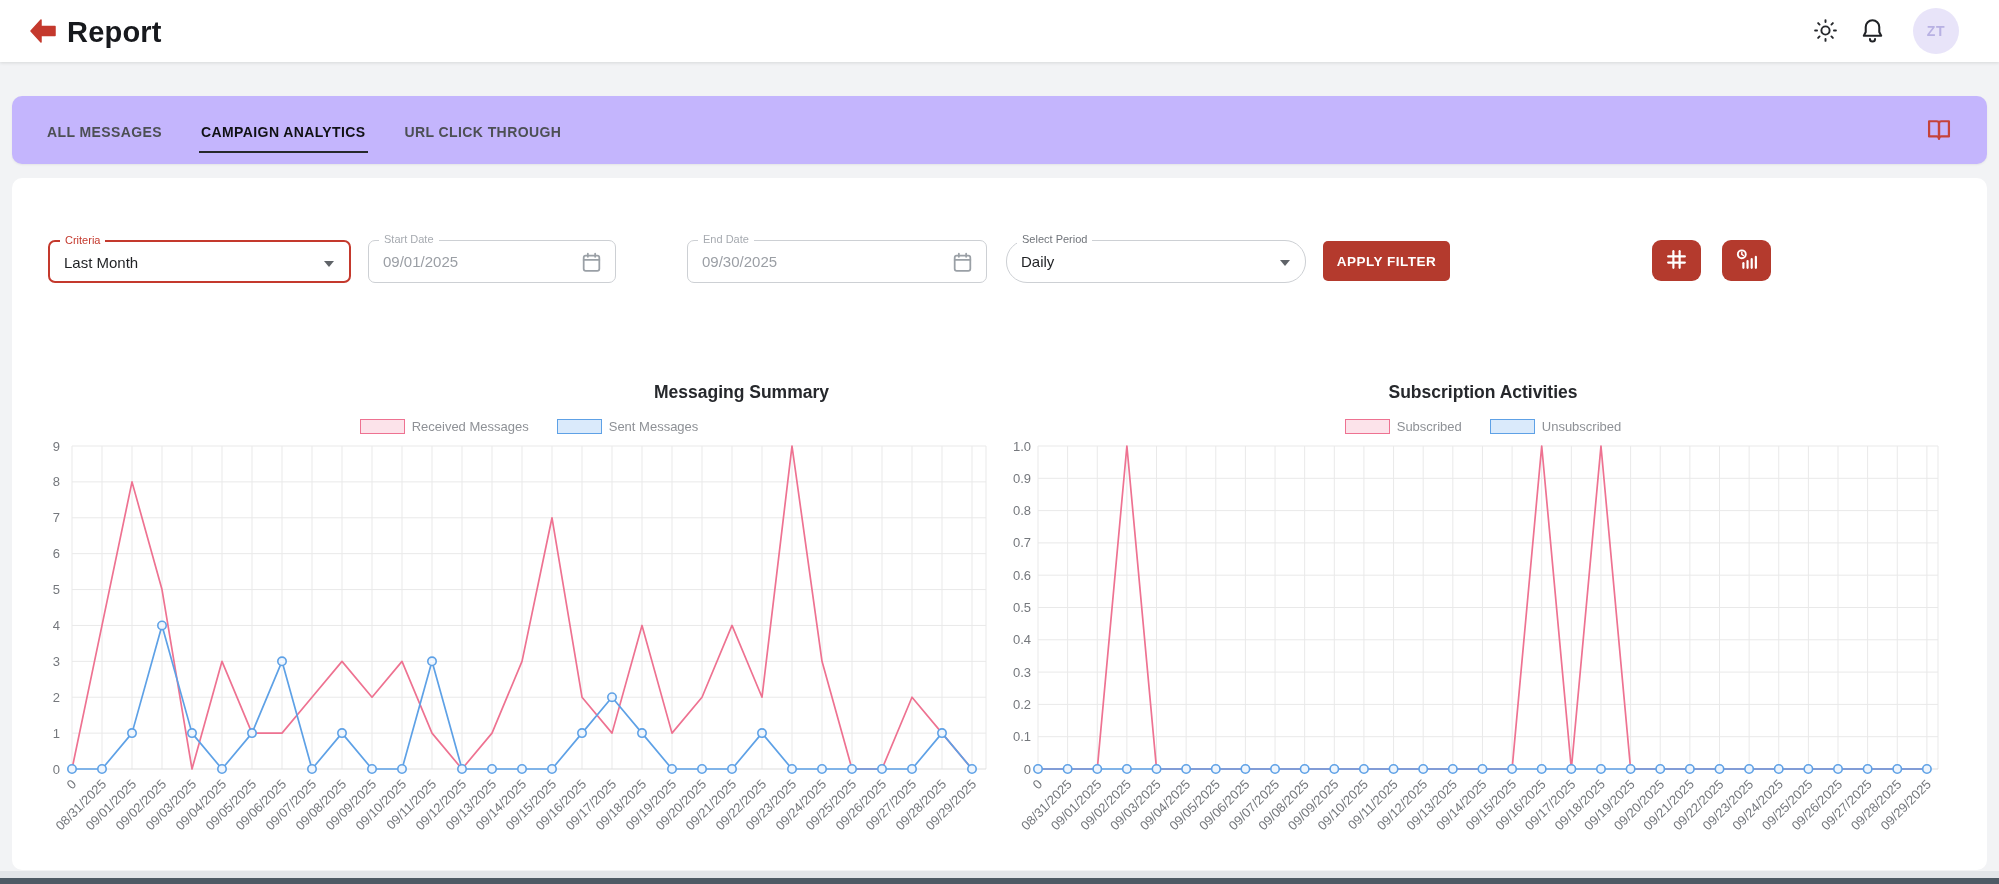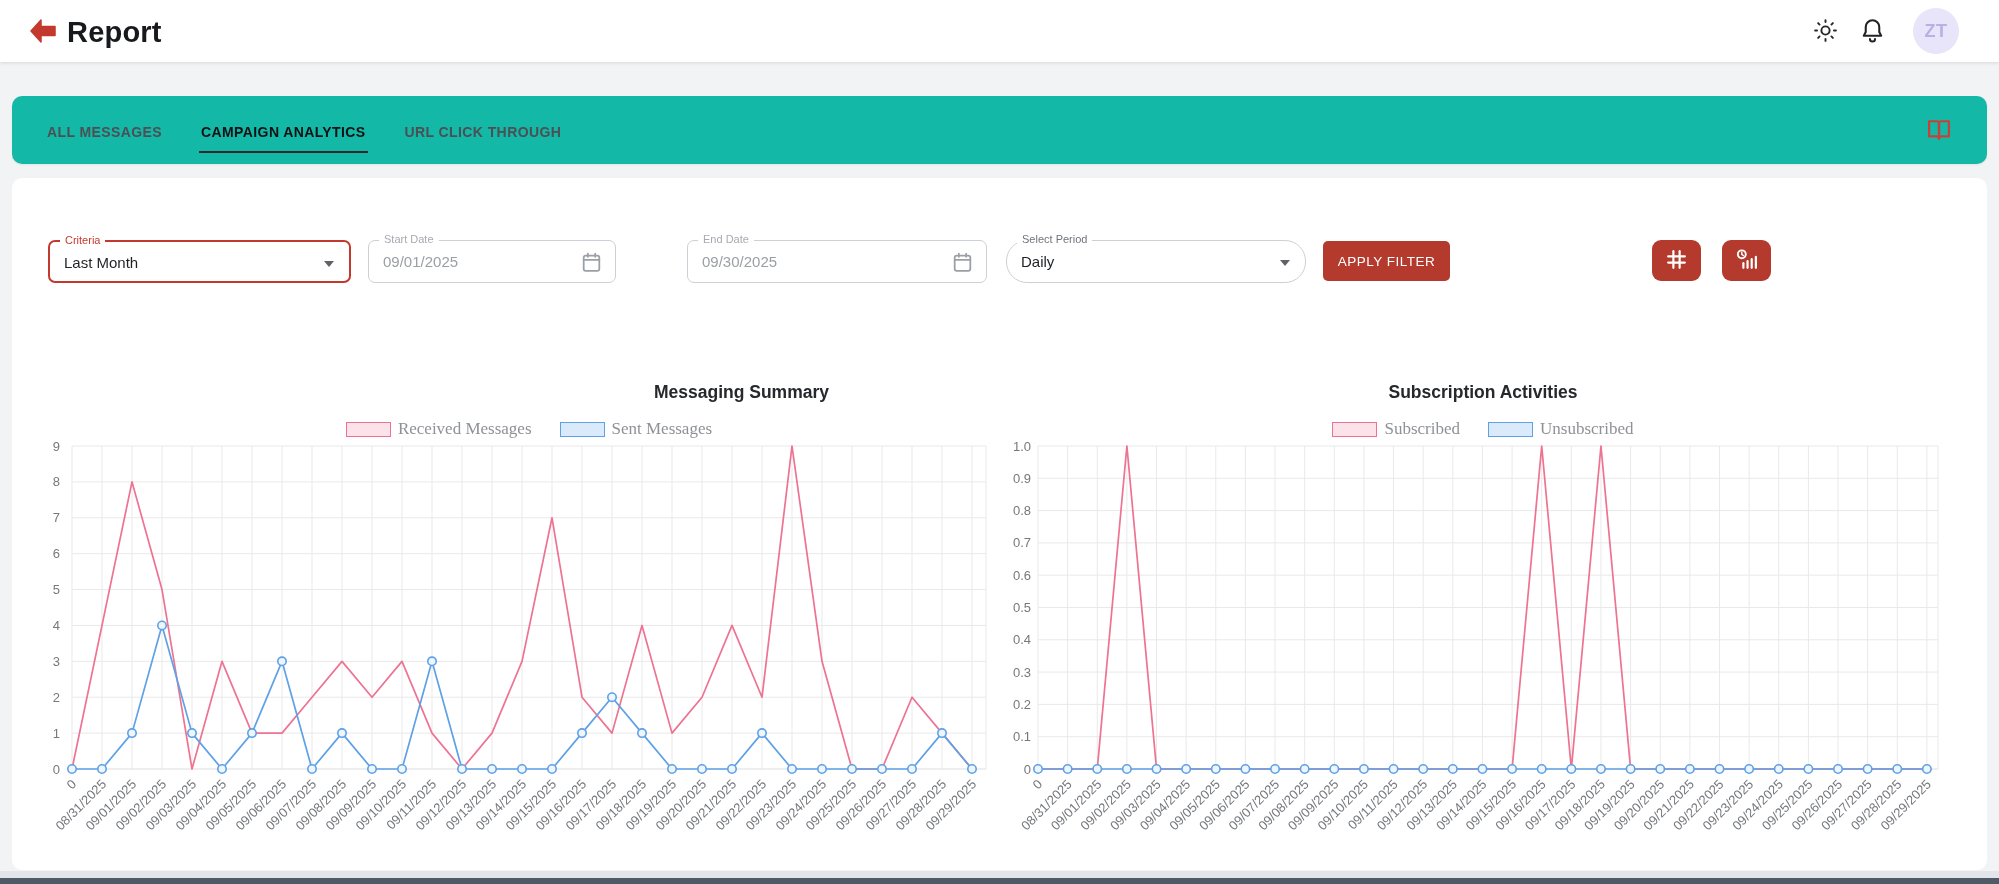--- a/index.html
+++ b/index.html
@@ -12,56 +12,56 @@
   }
   
   .header { position:absolute; left:0; top:0; width:100%; height:62px; background:#fff;
             box-shadow:0 1px 3px rgba(60,64,67,.15); z-index:5; }
   .back-btn { position:absolute; left:28px; top:17px; width:30px; height:28px; cursor:pointer; }
   .page-title { position:absolute; left:67px; top:16px; font-size:29px; font-weight:700; color:#17191d; letter-spacing:.2px; }
   .hicon { position:absolute; top:16px; width:29px; height:29px; cursor:pointer; }
   .hicon.sun { left:1811px; }
   .hicon.bell { left:1858px; }
   .avatar { position:absolute; left:1913px; top:8px; width:46px; height:46px; border-radius:50%;
-            background:#e8e4f9; color:#b8b1e3; font-size:18px; font-weight:700;
+            background:#e8e4f9; color:#b8b1e3; font-size:14px; font-weight:700;
             display:flex; align-items:center; justify-content:center; letter-spacing:.6px; cursor:pointer; }
   
-  .tabcard { position:absolute; left:12px; top:96px; width:1975px; height:68px; background:#14b8a6;
+  .tabcard { position:absolute; left:12px; top:96px; width:1975px; height:68px; background:#c4b5fd;
              border-radius:10px; box-shadow:0 1px 2px rgba(60,64,67,.08); }
   .tabs { position:absolute; left:33px; top:0; height:100%; display:flex; align-items:center; gap:35px; }
   .tab { font-size:14px; letter-spacing:.4px; color:#4c4f54; font-weight:600; padding:16px 2px 11px 2px;
          border-bottom:2.5px solid transparent; cursor:pointer; white-space:nowrap; }
   .tab.active { color:#101114; border-bottom-color:#26282c; }
   .book-btn { position:absolute; right:34px; top:20px; width:28px; height:28px; cursor:pointer; }
   
   .content { position:absolute; left:12px; top:178px; width:1975px; height:692px; background:#fff; border-radius:10px; }
   
   .field { position:absolute; height:43px; border:1px solid #cdd0d4; border-radius:7px; background:#fff; cursor:pointer; }
   .flabel { position:absolute; top:-8px; left:10px; background:#fff; padding:0 5px; font-size:11px; color:#a6aab0; white-space:nowrap; }
   .fvalue { position:absolute; left:14px; top:12px; font-size:15px; color:#1f2124; white-space:nowrap; }
   .fvalue.muted { color:#9b9fa5; }
   .field.criteria { border:2px solid #c4392d; }
   .field.criteria .flabel { color:#c4392d; }
   .flabel.dark { color:#70747a; }
   .caret { position:absolute; right:15px; top:19px; width:0; height:0;
            border-left:5.5px solid transparent; border-right:5.5px solid transparent; border-top:6.5px solid #5f6368; }
   .cal-icon { position:absolute; right:11px; top:9px; width:25px; height:25px; }
   .apply-btn { position:absolute; left:1323px; top:241px; width:127px; height:40px; background:#b43a2d; color:#fff;
-               border:none; border-radius:5px; font-size:13.5px; font-weight:400; letter-spacing:.5px;
+               border:none; border-radius:5px; font-size:13.5px; font-weight:700; letter-spacing:.5px;
                font-family:inherit; cursor:pointer; }
   .iconbtn { position:absolute; top:240px; width:49px; height:41px; background:#b43a2d; border:none; border-radius:9px;
              display:flex; align-items:center; justify-content:center; cursor:pointer; }
   .iconbtn.grid { left:1652px; }
   .iconbtn.chart { left:1722px; }
   
   .ctitle { position:absolute; top:382px; width:600px; text-align:center; font-size:17.5px; font-weight:700; color:#26282c; }
   .ctitle.c0 { left:229px;text-align:right; } .ctitle.c1 { left:1183px; }
   .legend { position:absolute; top:419px; width:700px; display:flex; justify-content:center; align-items:center; gap:28px; }
   .legend.c0 { left:179px; } .legend.c1 { left:1133px; }
-  .legitem { display:flex; align-items:center; gap:7px; font-size:17px; color:#8e9196;font-family:Liberation Serif, serif; }
+  .legitem { display:flex; align-items:center; gap:7px; font-size:13px; color:#8e9196; }
   .swatch { width:45px; height:15px; border:1.5px solid; }
   .chart-svg { position:absolute; top:440px; }
   .chart-svg.c0 { left:30px; }
   .chart-svg.c1 { left:995px; }
   
   .strip-light { position:absolute; left:0; top:871px; width:100%; height:7px; background:#e2e5e9; }
   .strip-dark  { position:absolute; left:0; top:878px; width:100%; height:6px; background:#4e5a65; }
 </style>
 </head>
 <body>

